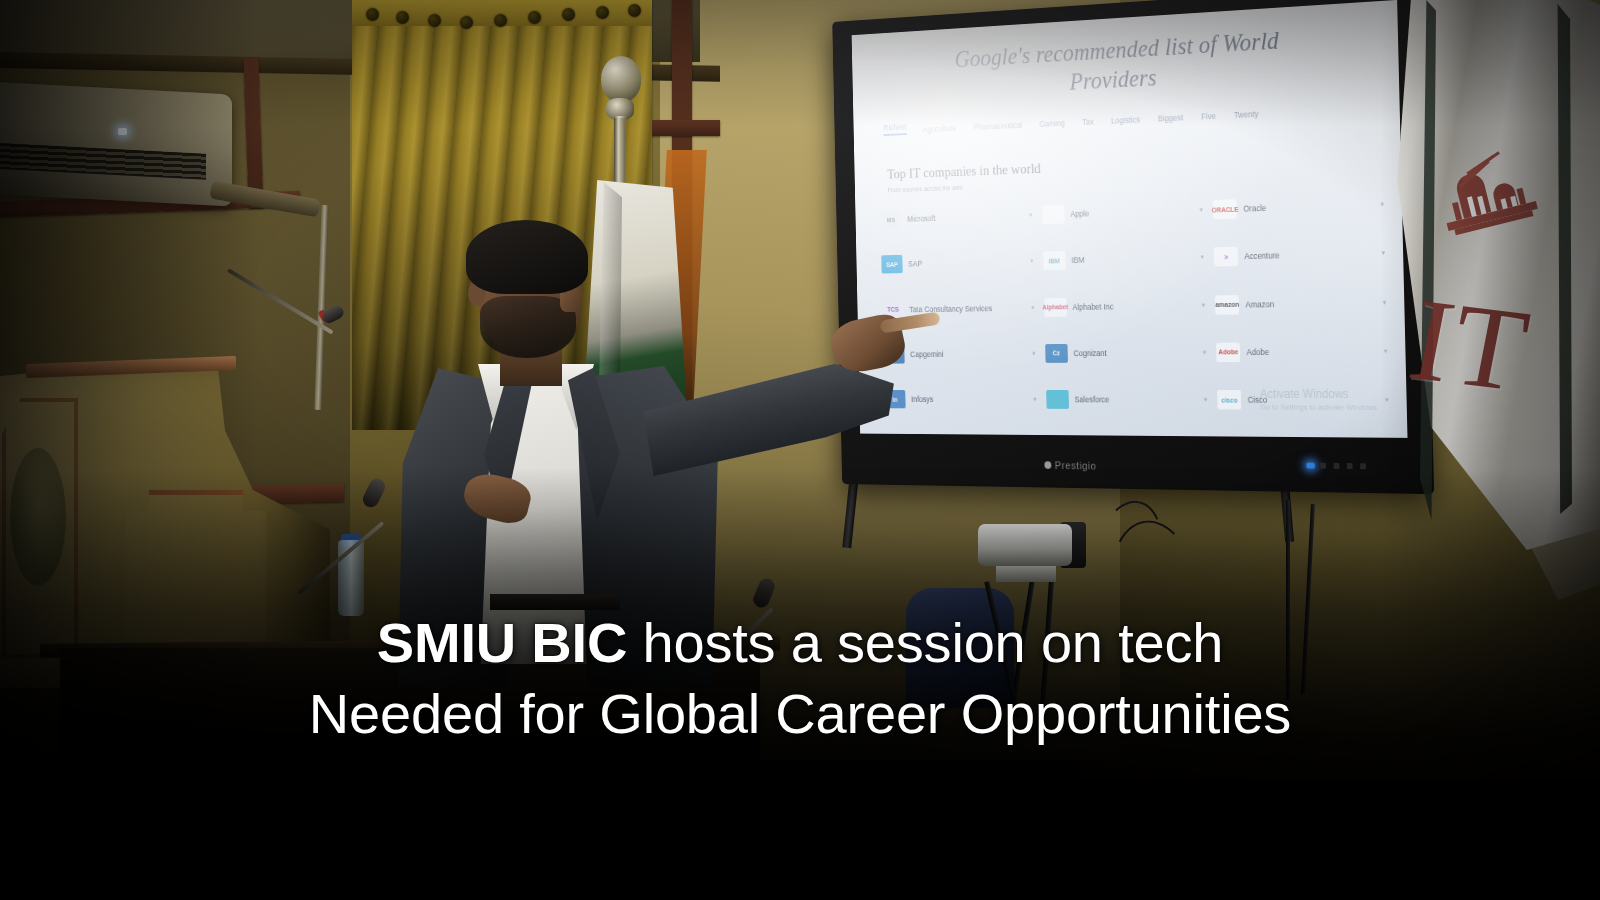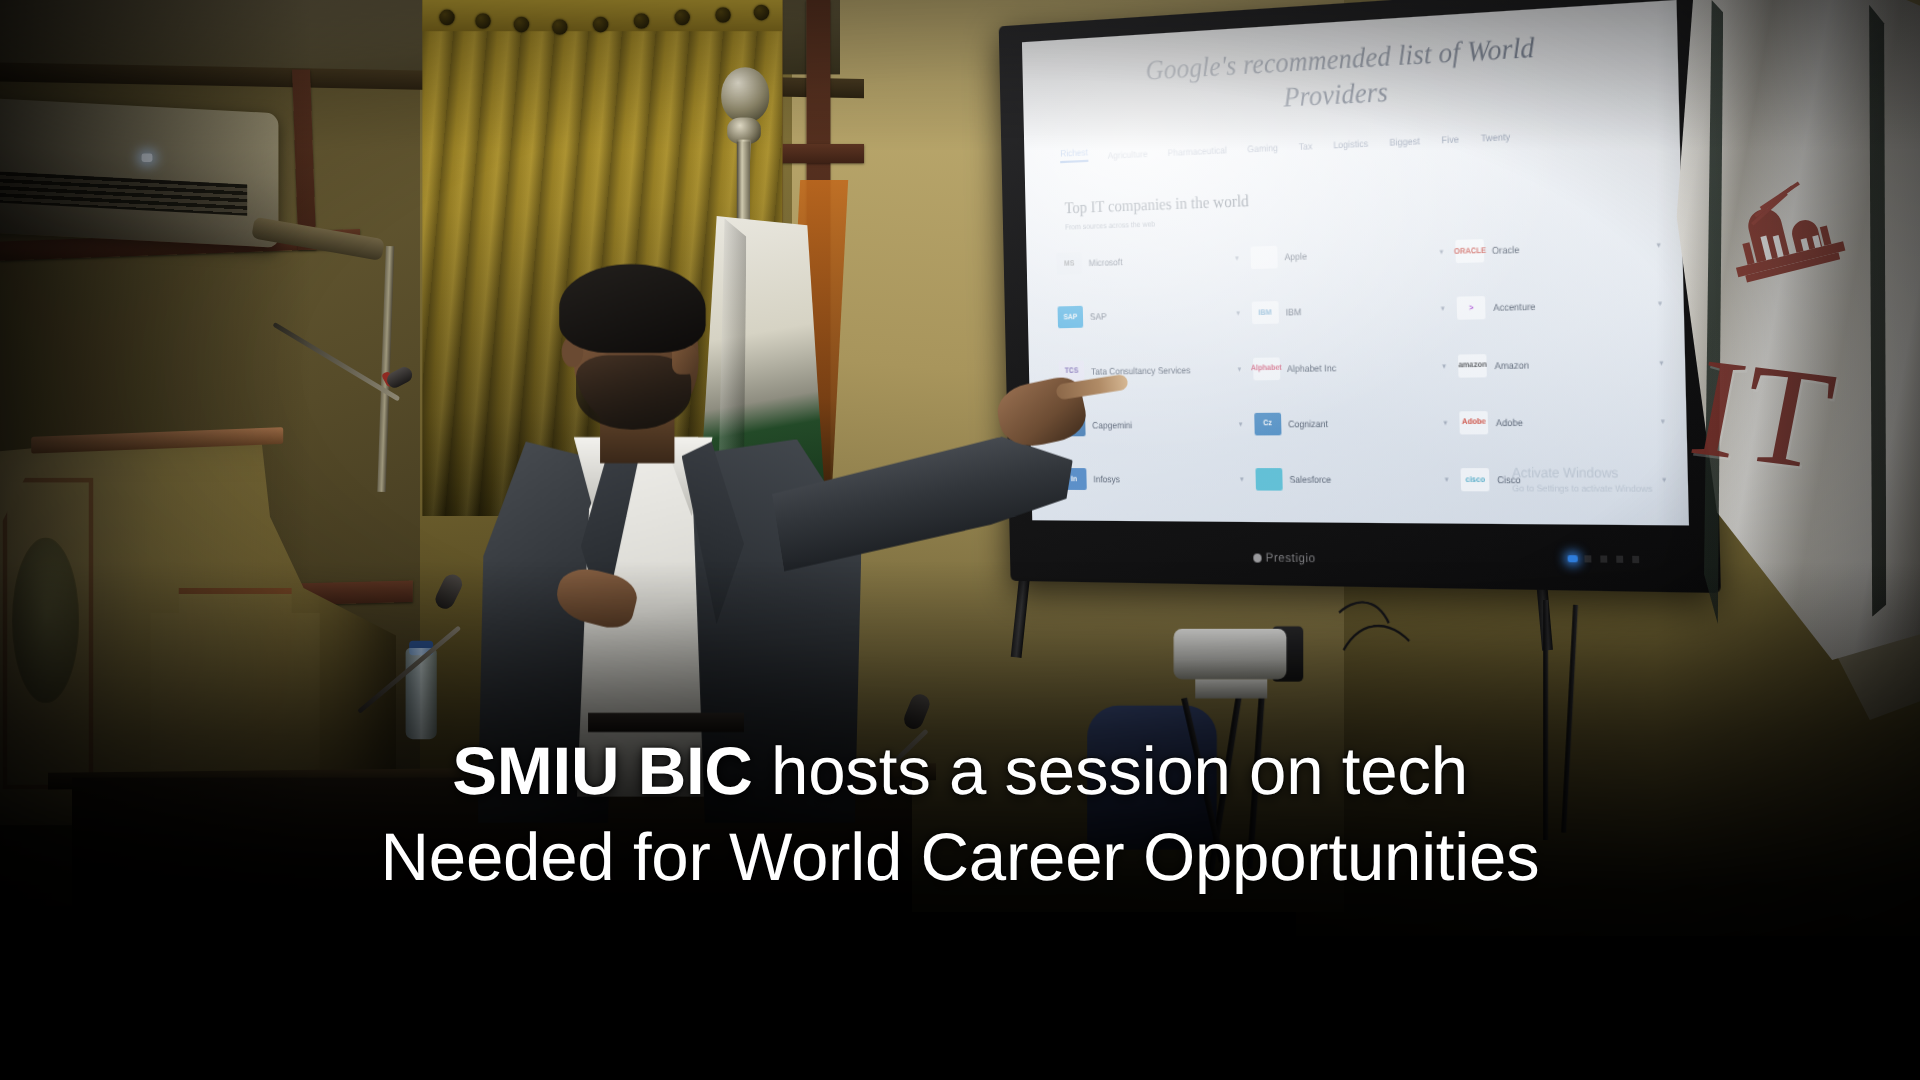--- a/index.html
+++ b/index.html
@@ -755,16 +755,16 @@
     </svg>
     <div class="smiu-text">IT</div>
   </div>
 
   <div class="grade-left"></div>
   <div class="grade-right"></div>
   <div class="grade"></div>
 
   <div class="caption">
     <span class="cap-line"><span class="b">SMIU BIC</span><span> hosts a session on tech</span></span>
-    <span class="cap-line">Needed for World Career Opportunities</span>
+    <span class="cap-line">Needed for Global Career Opportunities</span>
   </div>
 
 </div>
 
 </body></html>

